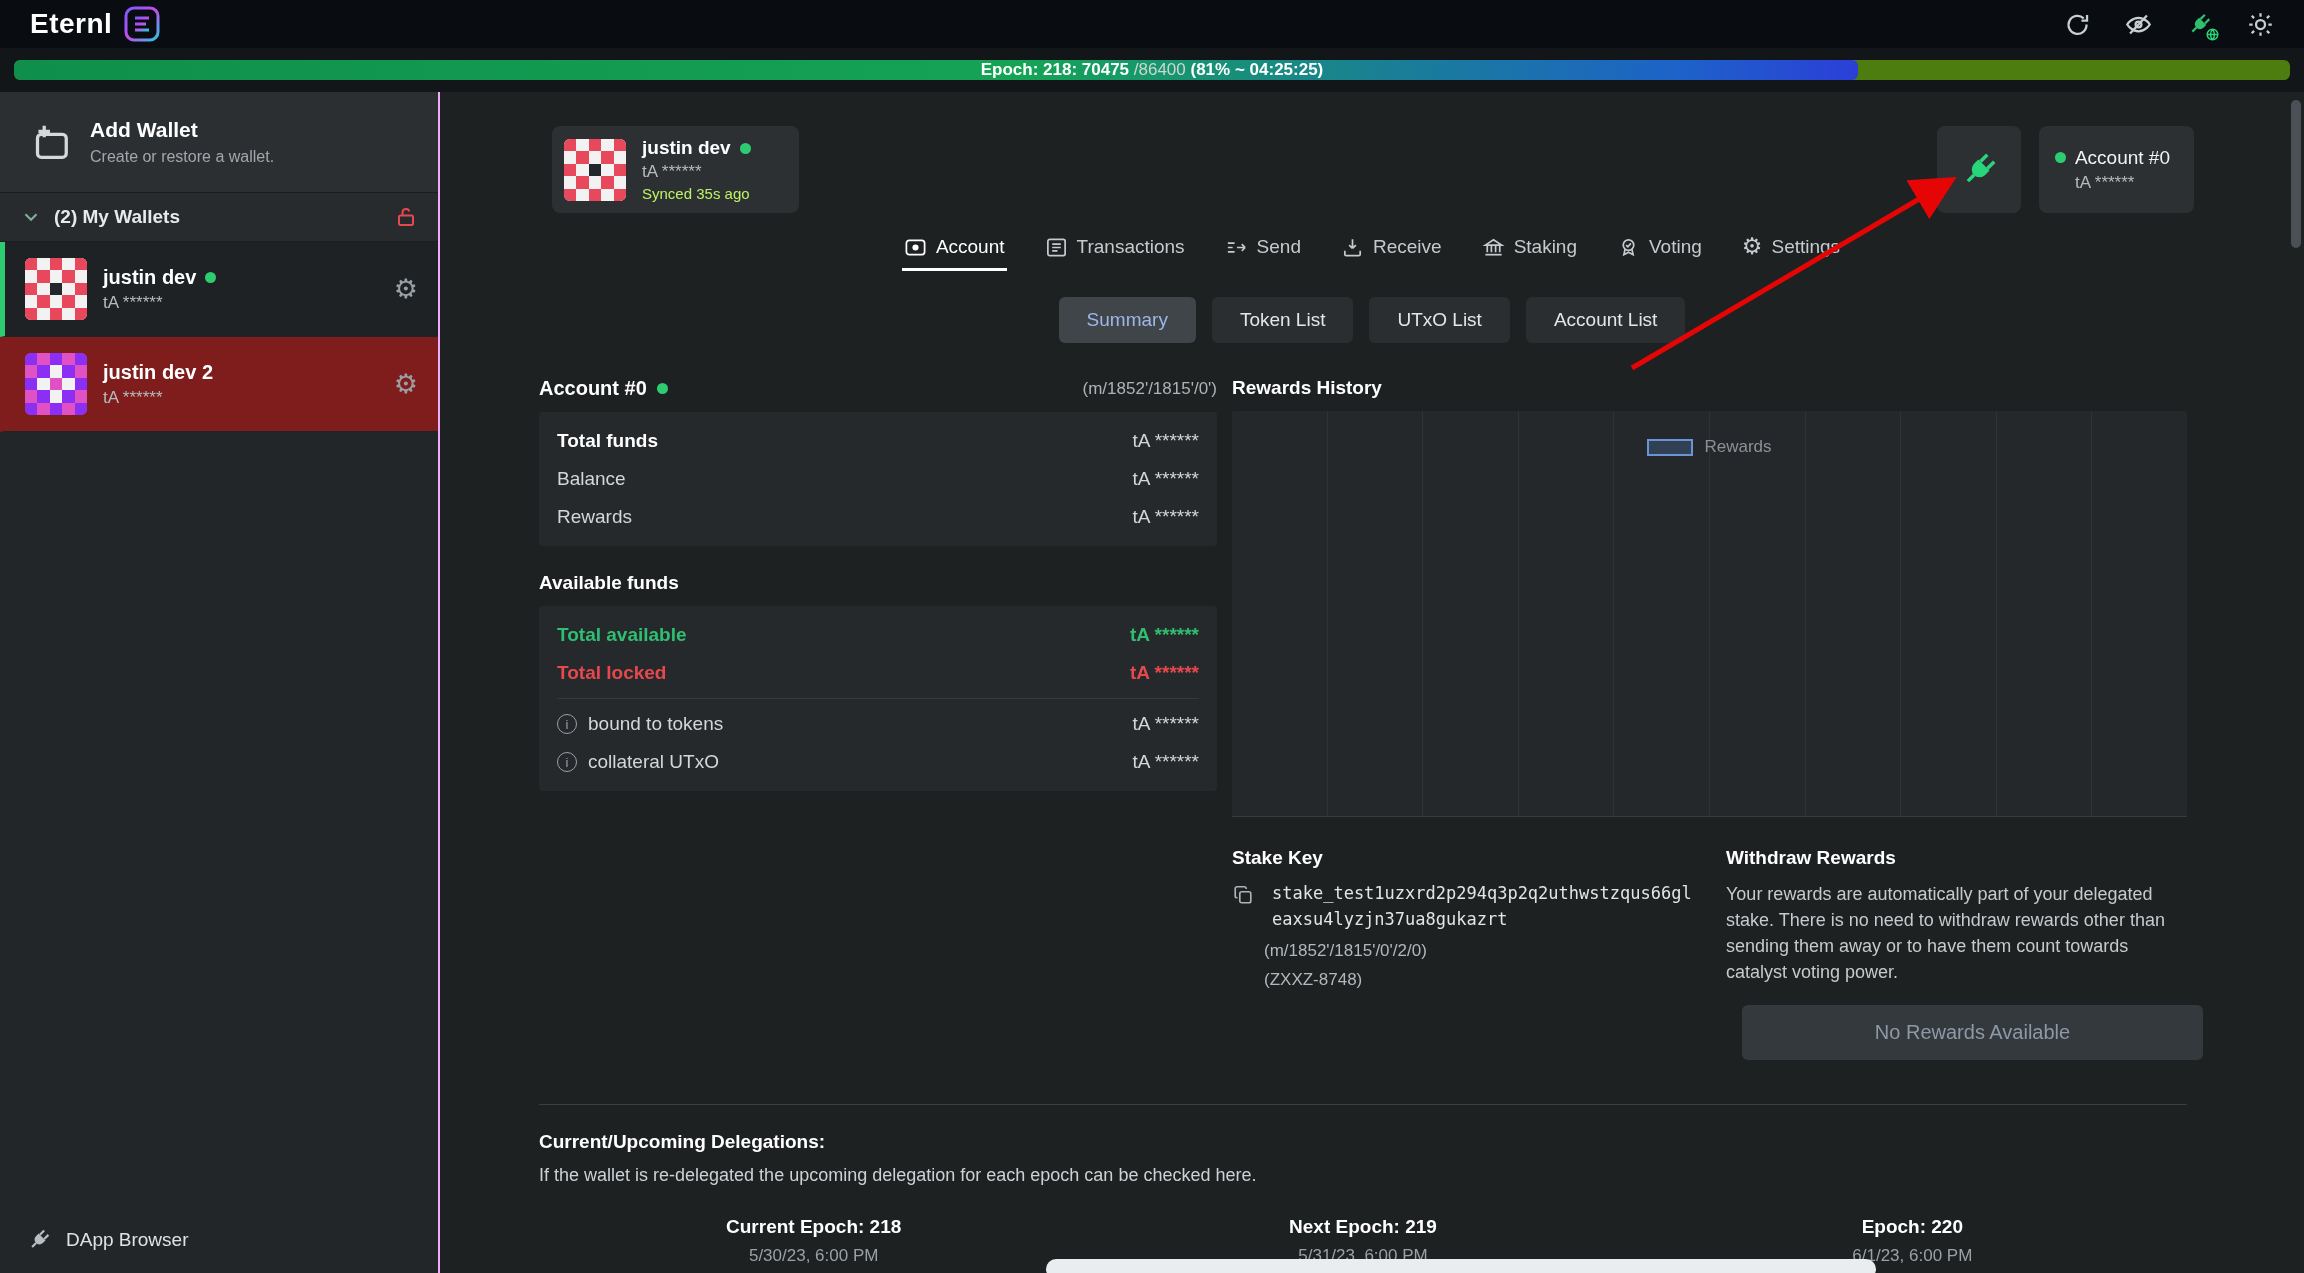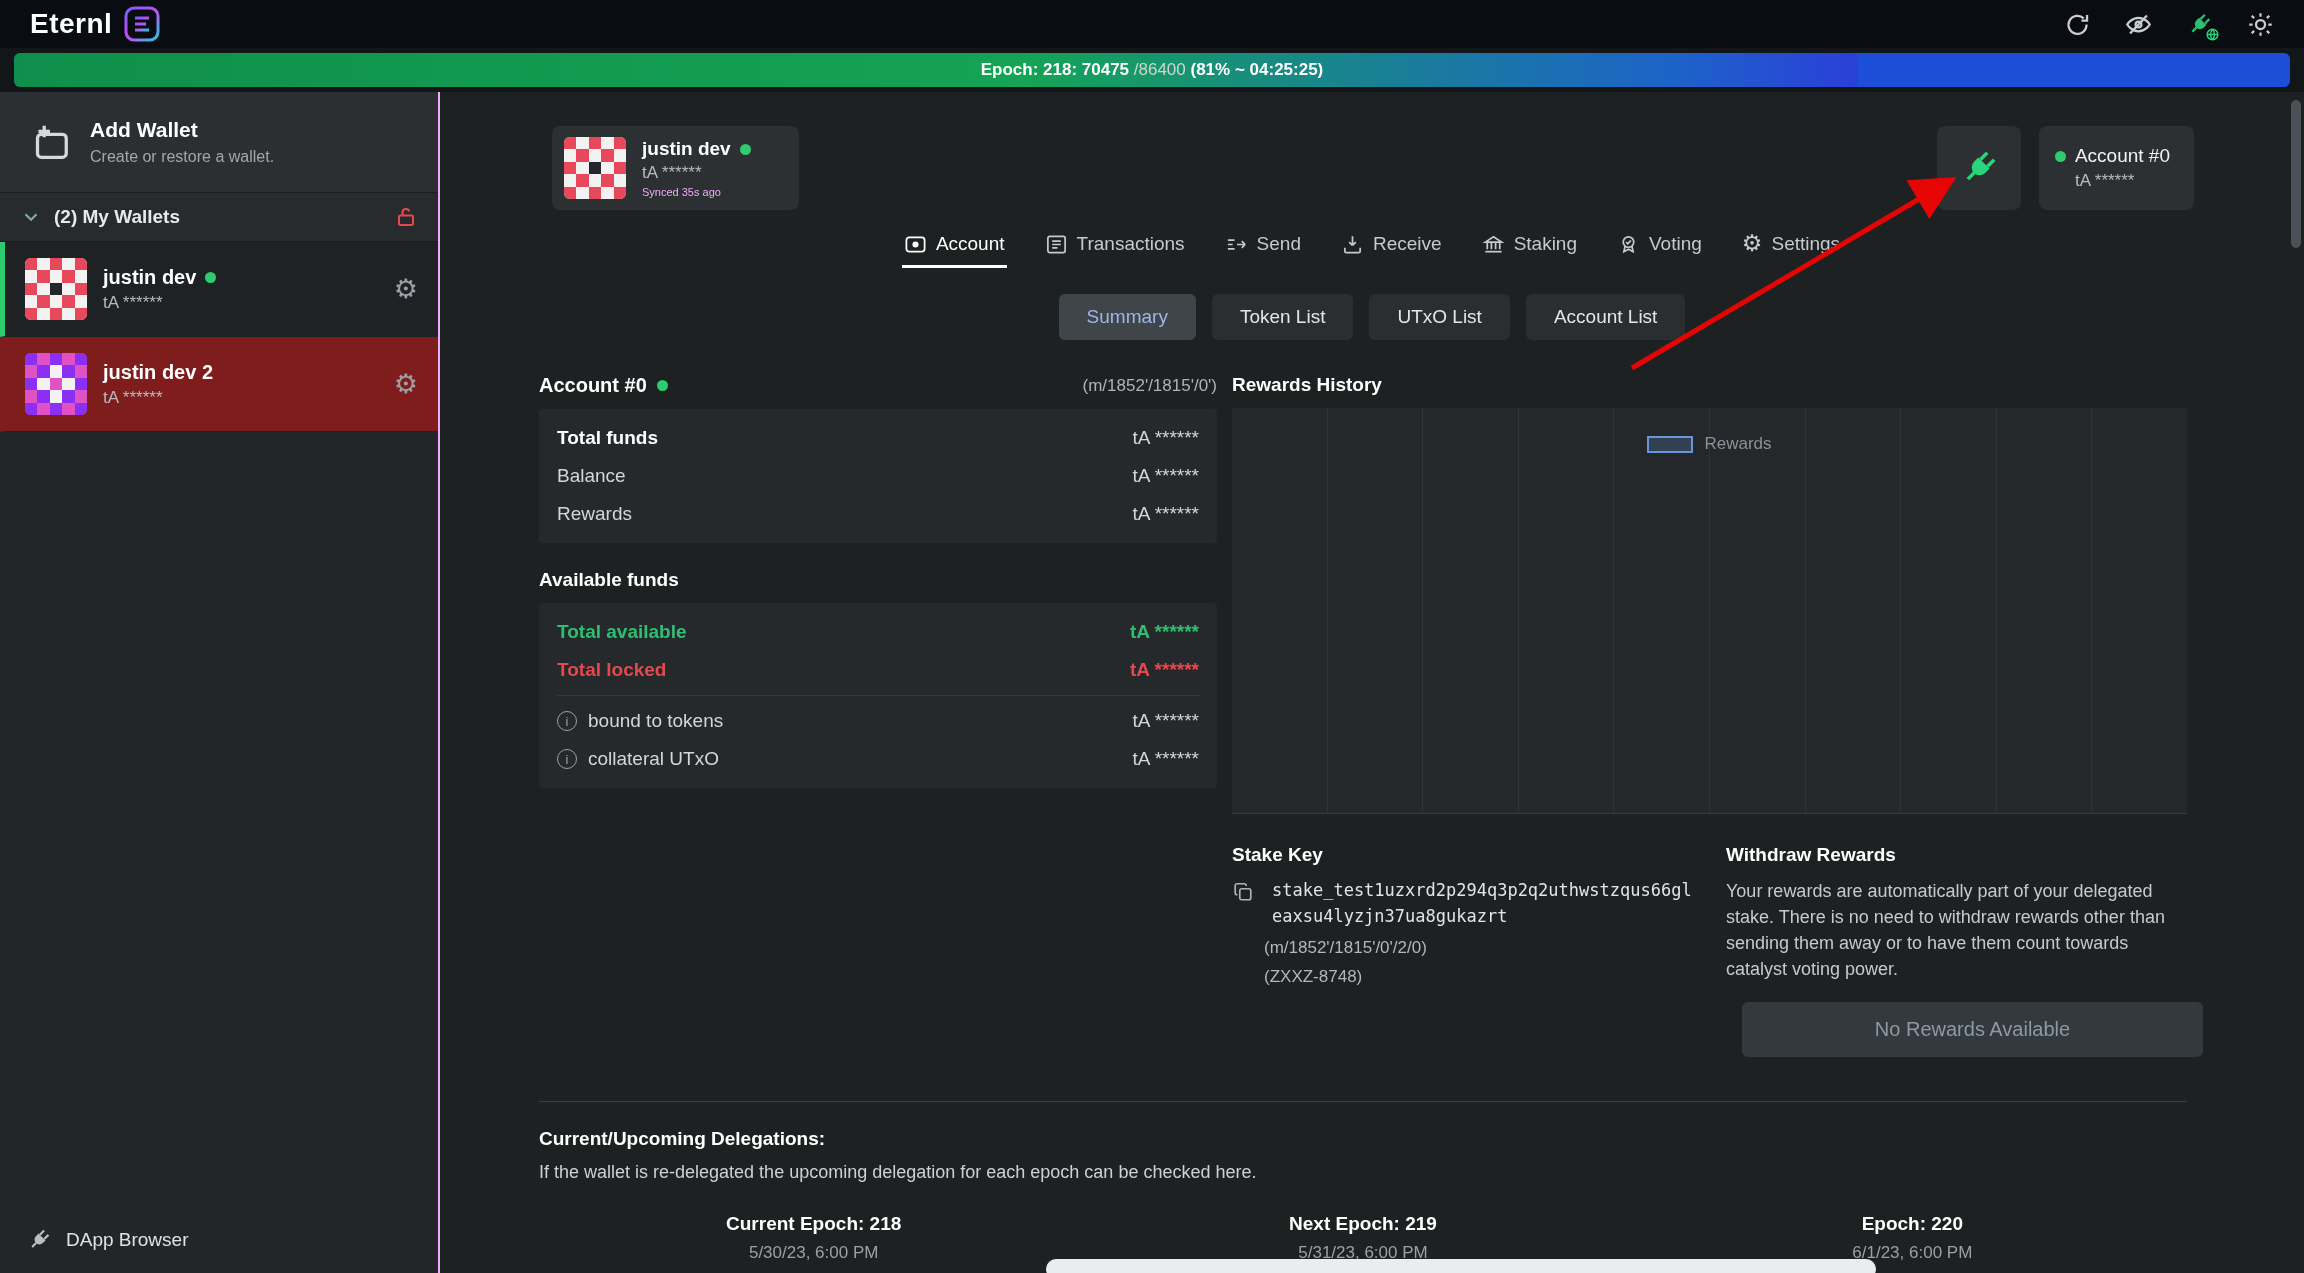--- a/index.html
+++ b/index.html
@@ -17,21 +17,21 @@
   .logo-text { font-size:28px; font-weight:bold; letter-spacing:.5px; color:#fff; }
   .logo-badge { width:36px; height:36px; }
   .topbar-icons { display:flex; align-items:center; gap:34px; color:#c9ced2; }
   .tb-icon { width:27px; height:27px; cursor:pointer; position:relative; }
   .tb-icon.green { color:#29d57a; }
   .tb-globe { position:absolute; width:15px; height:15px; right:-7px; bottom:-4px;
               background:#090d11; border-radius:50%; color:#29d57a; }
 
   
   .epoch-row { height:44px; background:#131618; display:flex; align-items:center; padding:0 14px; }
-  .epoch-bar { position:relative; flex:1; height:34px; background:#1d4ed8; border-radius:6px; overflow:hidden; }
+  .epoch-bar { position:relative; flex:1; height:20px; background:#4d7c0f; border-radius:6px; overflow:hidden; }
   .epoch-fill { position:absolute; left:0; top:0; bottom:0; width:0;
                 background:linear-gradient(90deg,#0f8f4b 0%,#15a356 55%,#1d63c8 90%,#2b3fd8 100%);
                 border-radius:6px; }
   .epoch-label { position:absolute; inset:0; display:flex; align-items:center; justify-content:center;
                  font-size:17px; font-weight:bold; color:#fff; gap:0; }
   .epoch-label .dim { color:#cfd6d2; font-weight:normal; white-space:pre; }
   .epoch-label .pre { white-space:pre; }
 
   
   .app-body { display:flex; height:1181px; }
@@ -61,21 +61,21 @@
                   font-size:19px; color:#dfe2e4; cursor:pointer; }
   .db-icon { width:26px; height:26px; color:#b9bec2; }
 
   
   .main { flex:1; display:flex; flex-direction:column; position:relative; }
   .header-row { display:flex; justify-content:space-between; align-items:stretch; padding:34px 110px 0 112px; }
   .wallet-chip { display:flex; align-items:center; gap:16px; background:#2c3033; border-radius:8px;
                  padding:11px 48px 11px 12px; }
   .chip-name-row { display:flex; align-items:center; gap:9px; font-size:19px; font-weight:bold; color:#fff; }
   .chip-balance { font-size:17px; color:#b6bbbf; margin-top:3px; }
-  .chip-sync { font-size:11px; color:#f0abfc; margin-top:3px; }
+  .chip-sync { font-size:15px; color:#bef264; margin-top:3px; }
   .header-right { display:flex; gap:18px; }
   .plug-chip { width:84px; background:#2c3033; border-radius:8px; display:flex;
                align-items:center; justify-content:center; cursor:pointer; }
   .plug-chip .plug-ic { width:42px; height:42px; color:#29d57a; }
   .account-chip { background:#2c3033; border-radius:8px; padding:12px 24px 12px 16px;
                   display:flex; flex-direction:column; justify-content:center; cursor:pointer; }
   .ac-line1 { display:flex; align-items:center; gap:9px; font-size:19px; color:#f0f2f3; }
   .ac-line2 { font-size:17px; color:#b6bbbf; margin-top:4px; padding-left:20px; }
 
   

